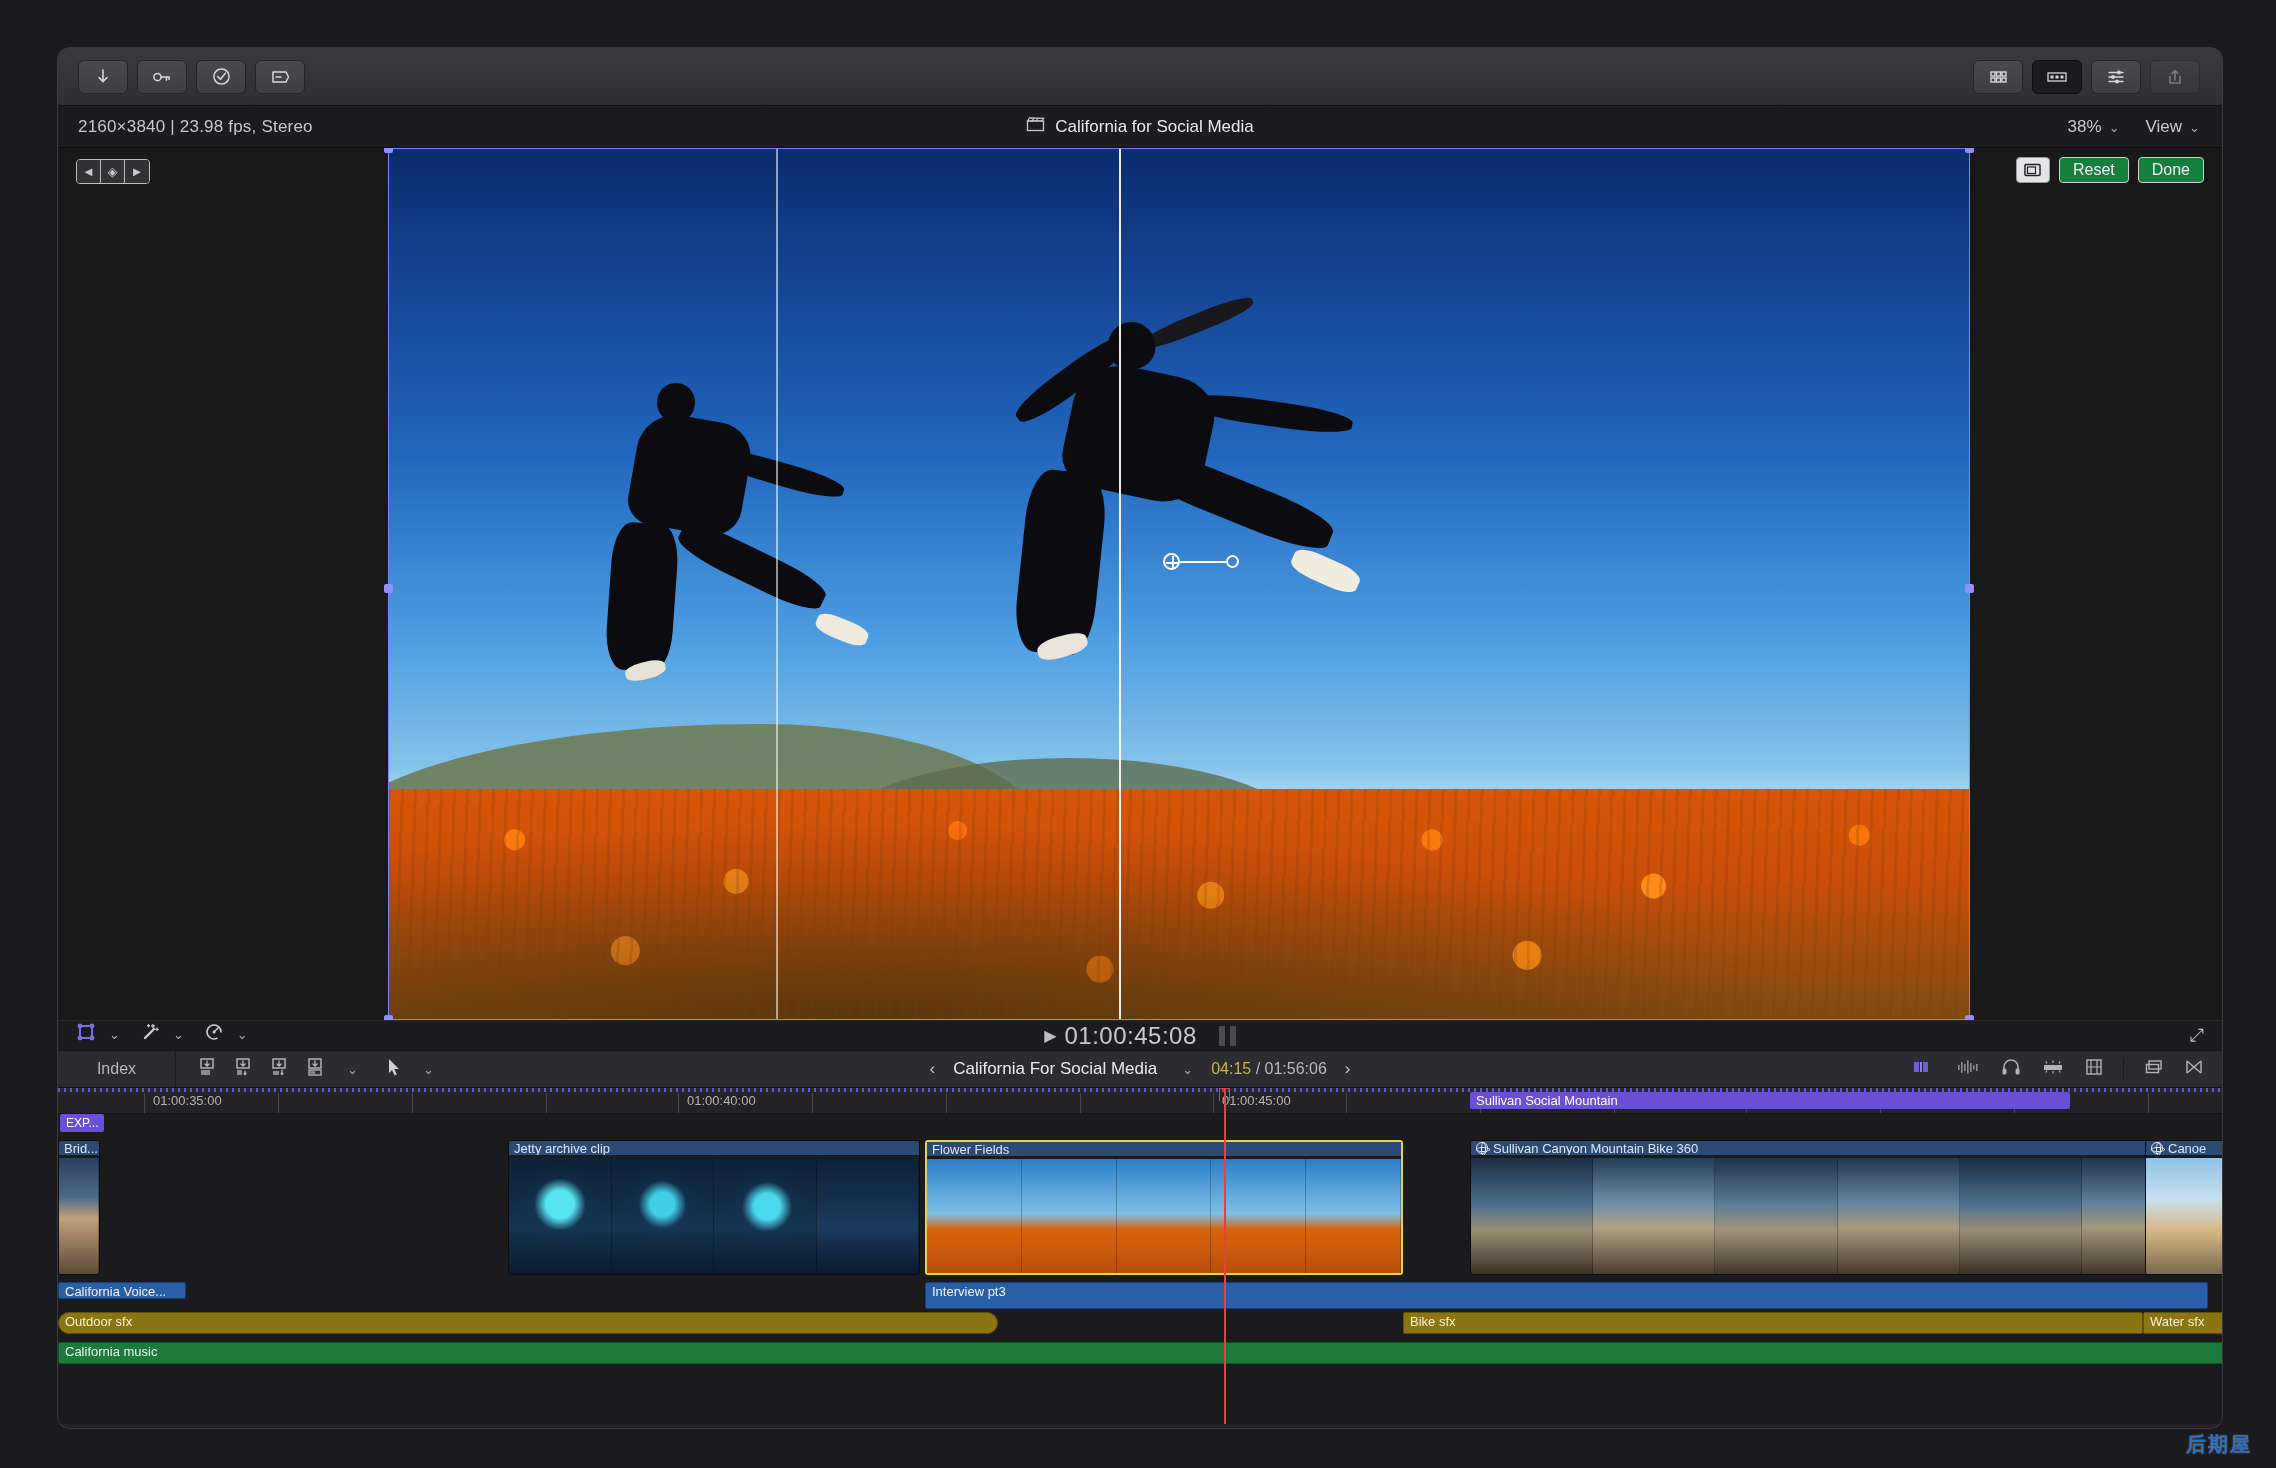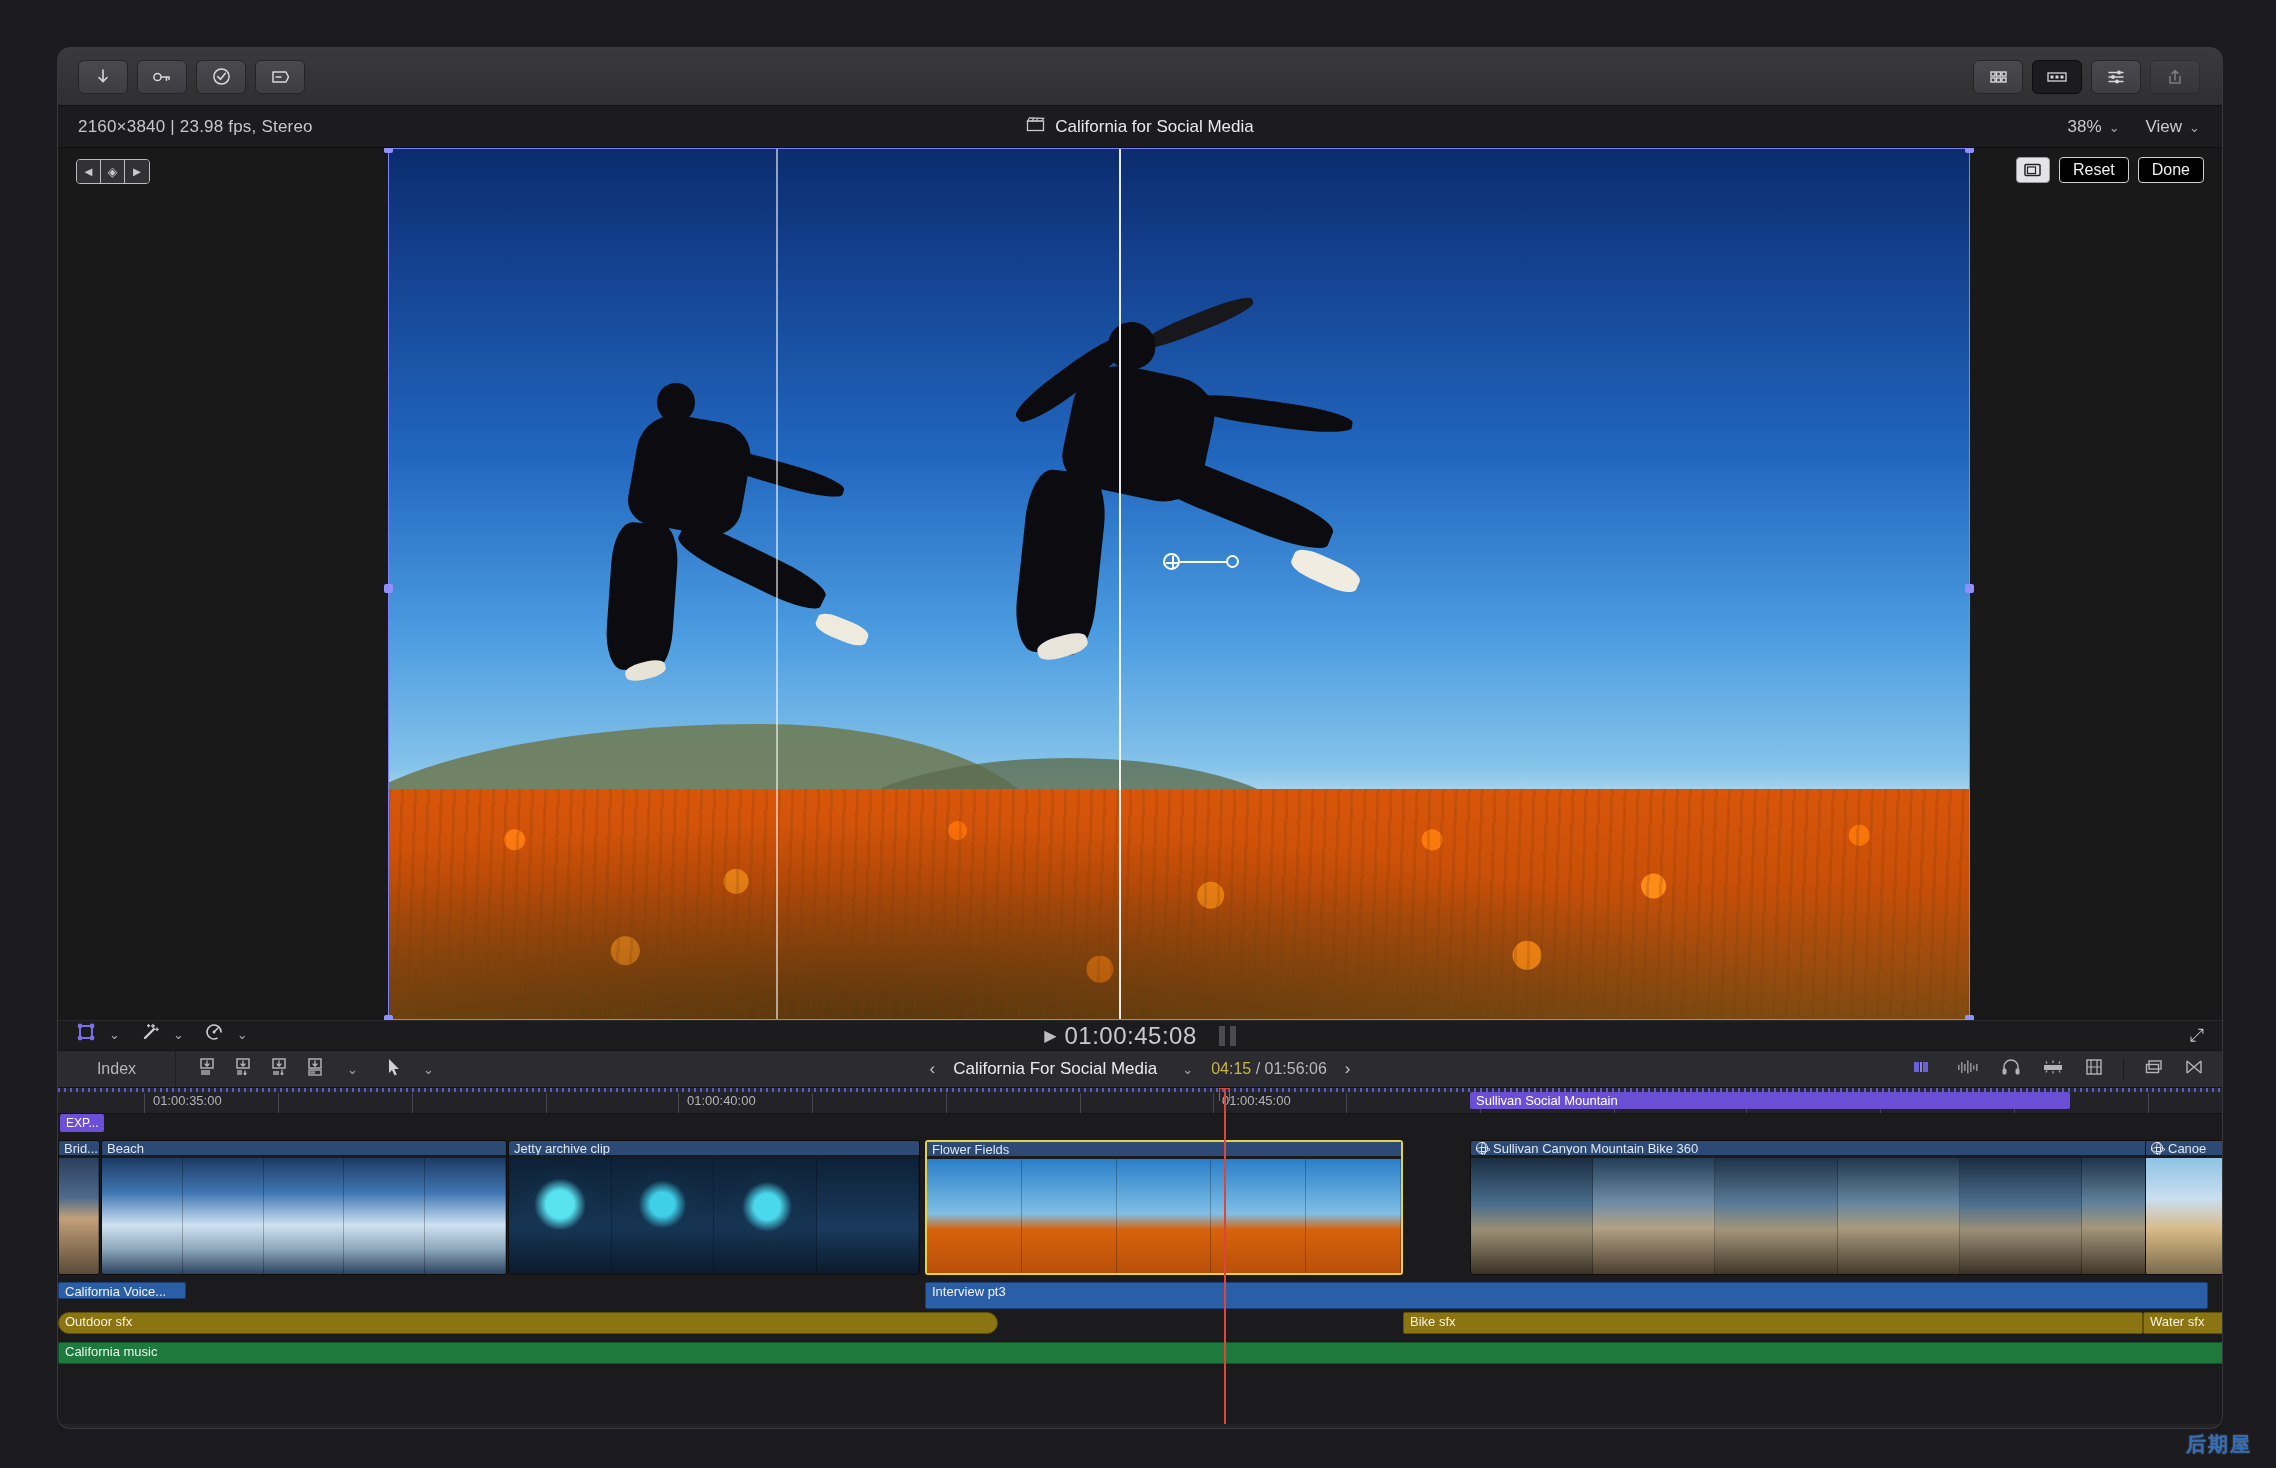--- a/index.html
+++ b/index.html
@@ -90,21 +90,21 @@
     display: flex; align-items: center; gap: 9px; z-index: 6;
   }
   .vw-rightctl .icnbtn {
     width: 34px; height: 26px; border-radius: 4px;
     background: #e4e4e6; border: 1px solid #9a9a9e;
     display:flex;align-items:center;justify-content:center;
     color: #232326;
   }
   .vw-rightctl .tbtn {
     height: 26px; padding: 0 13px; border-radius: 4px;
-    background: #000000; border: 1px solid #cfcfd2;
+    background: #15803d; border: 1px solid #cfcfd2;
     color: #f0f0f2; font-size: 16px;
     display:flex;align-items:center;justify-content:center;
   }
 
   .canvas-wrap {
     position: absolute;
     left: 330px; top: 0px;
     width: 1582px; height: 872px;
   }
   .video {
@@ -688,32 +688,20 @@
 
       <div class="clip" style="left:0px;top:26px;width:42px;height:135px;">
         <div class="cname">
             <span>Brid...</span>
           </div>
         <div class="thumbs">
           <div style="background:linear-gradient(#2b3f5e 0%,#4d6a8c 34%,#c2a07a 52%,#5c4a38 100%);"></div>
         </div>
       </div>
 
-      <div class="clip" style="left:43px;top:26px;width:406px;height:135px;">
-        <div class="cname">
-            <span>Beach</span>
-          </div>
-        <div class="thumbs">
-          <div style="background:linear-gradient(#1d3a63 0%,#3f76b3 30%,#cfe2f2 58%,#8fa9bd 78%,#2d4560 100%);"></div>
-          <div style="background:linear-gradient(#1d3a63 0%,#3f76b3 30%,#cfe2f2 58%,#8fa9bd 78%,#2d4560 100%);"></div>
-          <div style="background:linear-gradient(#1d3a63 0%,#3f76b3 30%,#cfe2f2 58%,#8fa9bd 78%,#2d4560 100%);"></div>
-          <div style="background:linear-gradient(#1d3a63 0%,#3f76b3 30%,#cfe2f2 58%,#8fa9bd 78%,#2d4560 100%);"></div>
-          <div style="background:linear-gradient(#1d3a63 0%,#3f76b3 30%,#cfe2f2 58%,#8fa9bd 78%,#2d4560 100%);"></div>
-        </div>
-      </div>
 
       <div class="clip" style="left:450px;top:26px;width:412px;height:135px;">
         <div class="cname">
             <span>Jetty archive clip</span>
           </div>
         <div class="thumbs">
           <div style="background:radial-gradient(circle at 50% 40%, #58e3f0 0 14px, rgba(20,60,90,.2) 26px, transparent 40px), linear-gradient(#0d2136,#163453 60%,#0b1a2b);"></div>
           <div style="background:radial-gradient(circle at 50% 40%, #3fd0e8 0 12px, rgba(20,60,90,.2) 24px, transparent 38px), linear-gradient(#0d2136,#163453 60%,#0b1a2b);"></div>
           <div style="background:radial-gradient(circle at 52% 42%, #4ad8ec 0 13px, rgba(20,60,90,.2) 25px, transparent 40px), linear-gradient(#0d2136,#163453 60%,#0b1a2b);"></div>
           <div style="background:linear-gradient(#0d2136,#1a3a5e 60%,#0b1a2b);"></div>

